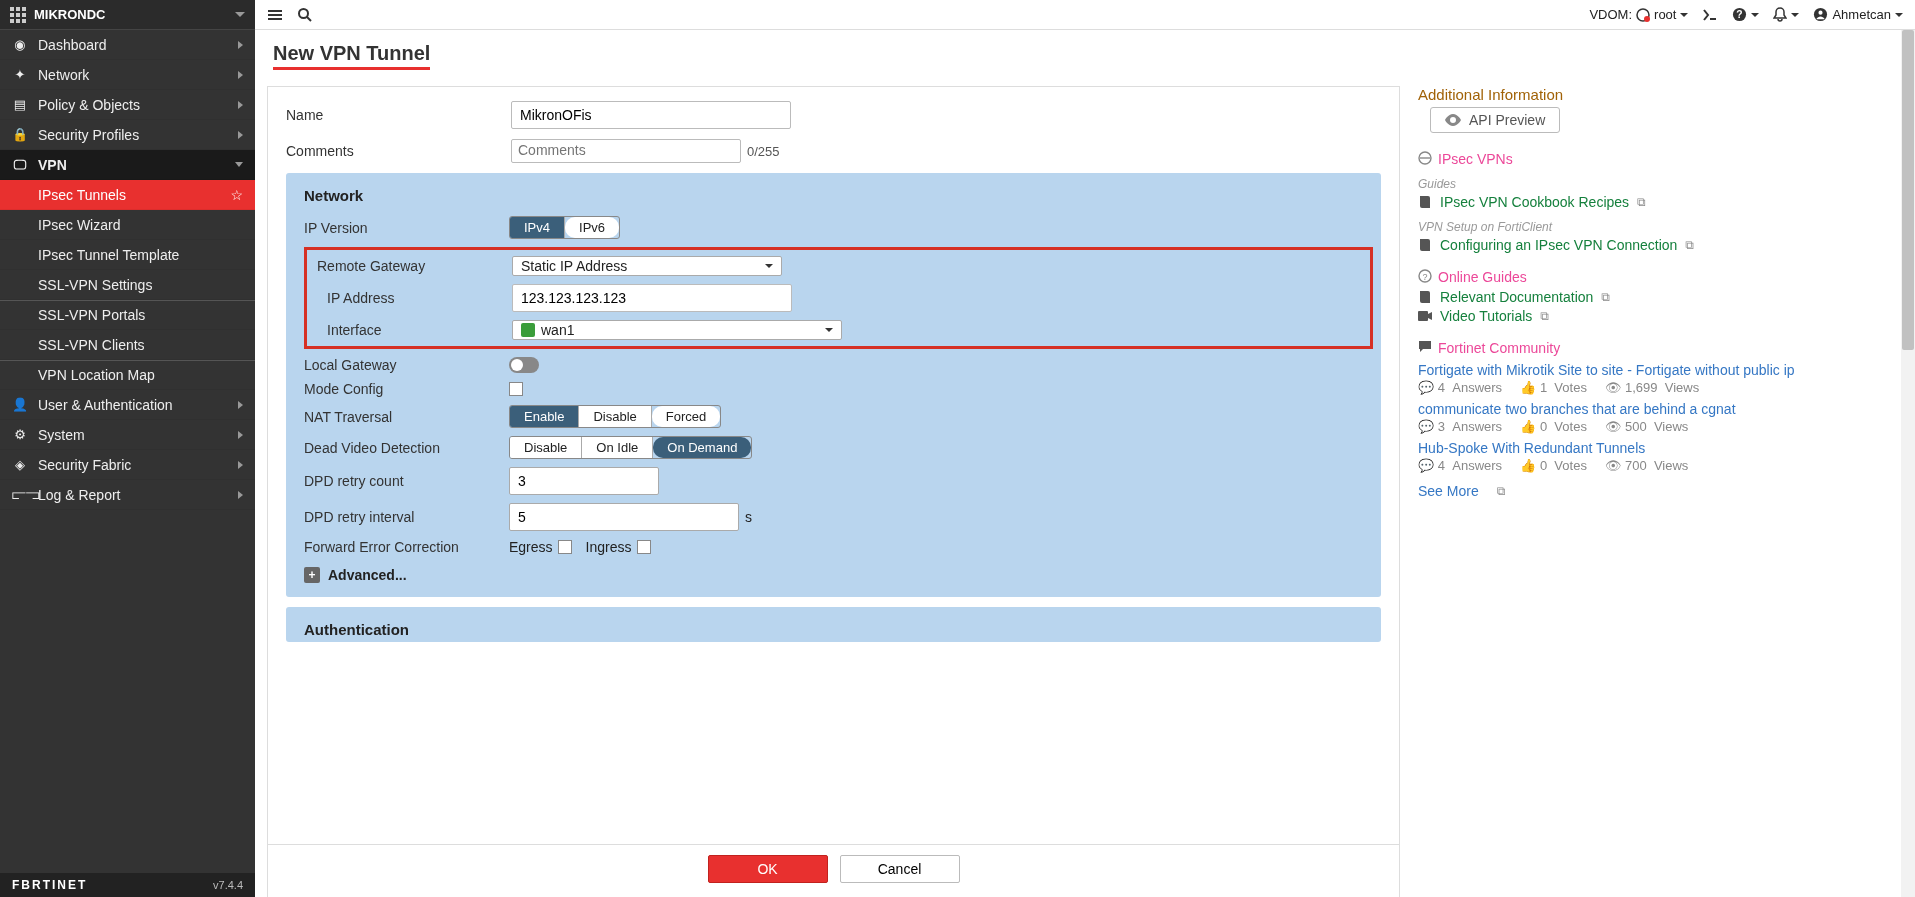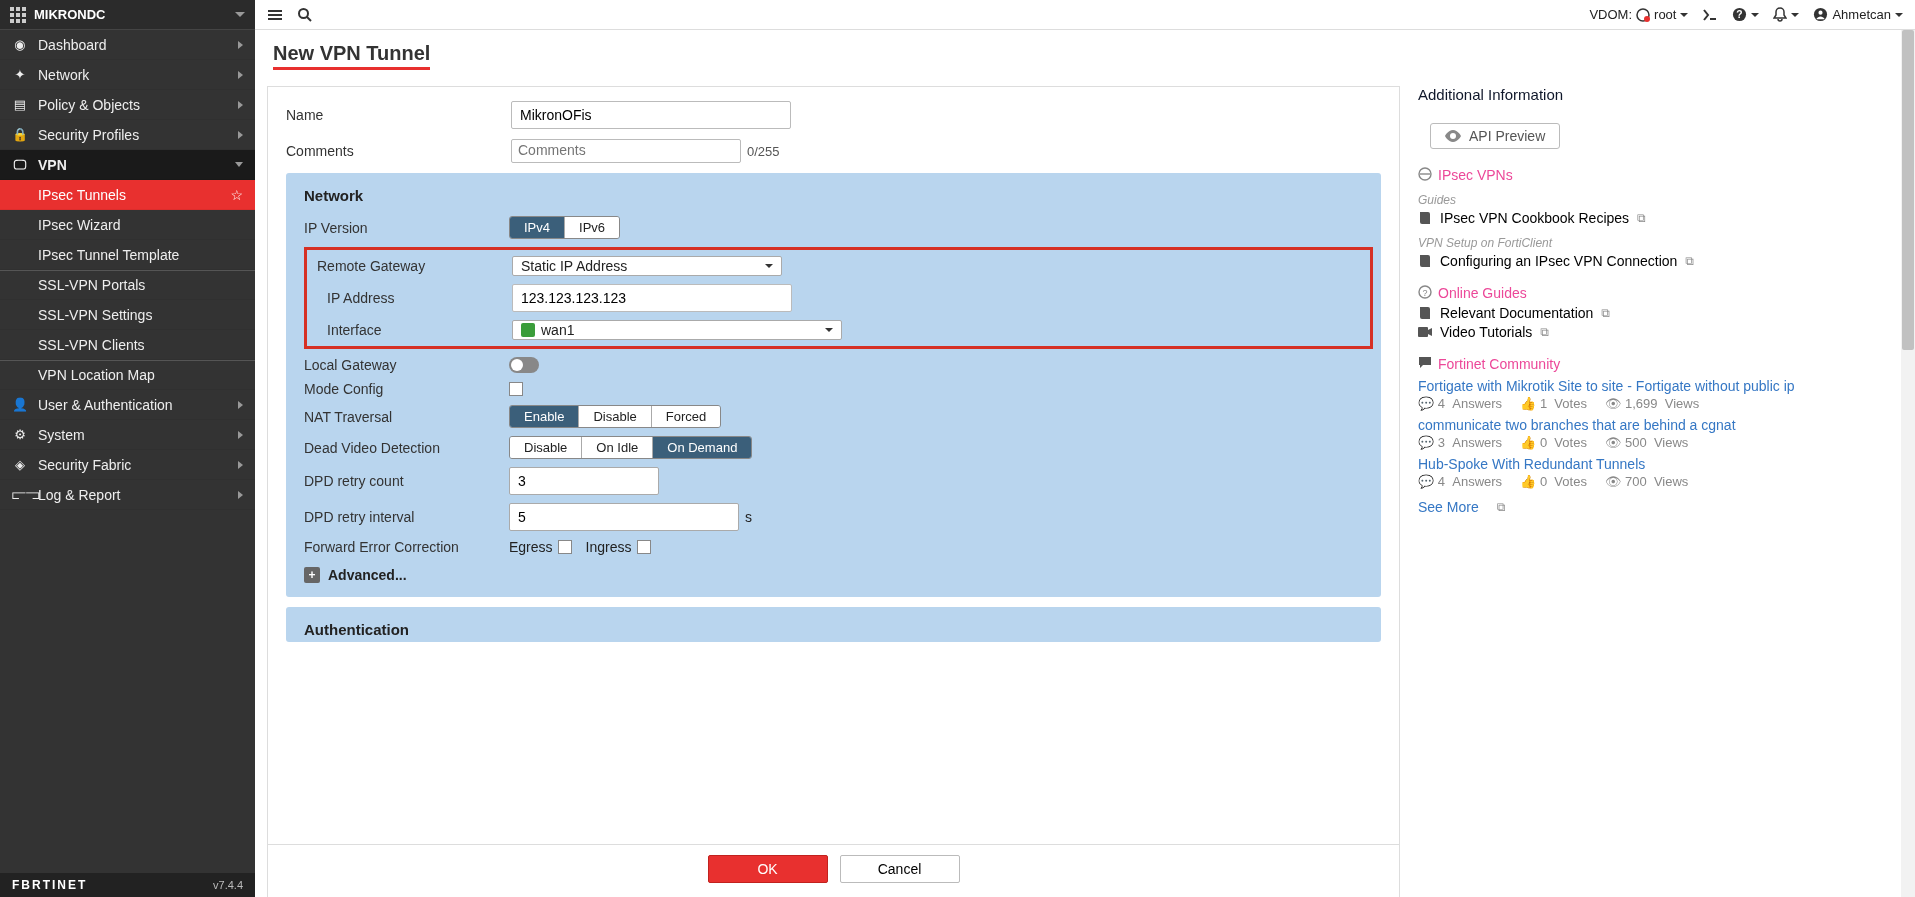--- a/index.html
+++ b/index.html
@@ -49,21 +49,21 @@
 
   .section-box { background: #b9d5ee; border-radius: 3px; padding: 14px 18px; margin-bottom: 10px; }
   .section-title { font-weight: bold; font-size: 15px; margin-bottom: 12px; color: #222; }
   .section-box .field-row { margin-bottom: 8px; }
   .section-box .field-label { width: 205px; padding-left: 0; }
 
   .highlight-border { border: 3px solid #d63024; padding: 6px 10px 6px 0; margin: 0 -10px 8px 0; }
 
   .toggle-group { display: inline-flex; border: 1px solid #888; border-radius: 3px; overflow: hidden; }
   .toggle-btn { padding: 3px 14px; font-size: 13px; background: #fff; cursor: pointer; border-right: 1px solid #aaa; }
-  .toggle-btn:last-child { border-right: none; }
+  .toggle-btn:last-child { border-right: none; border-radius: 10px; }
   .toggle-btn.active { background: #3b5f7a; color: #fff; }
 
   .select { width: 270px; height: 20px; background: #fff; border: 1px solid #aaa; border-radius: 2px; display: flex; align-items: center; padding: 0 8px; justify-content: space-between; cursor: pointer; font-size: 14px; }
   .select .caret { border-top-color: #333; }
   .select.wide { width: 330px; }
   .iface-icon { width: 14px; height: 14px; background: #3a9d3a; border-radius: 2px; display: inline-block; margin-right: 6px; }
 
   .switch { width: 30px; height: 16px; background: #888; border-radius: 8px; position: relative; cursor: pointer; }
   .switch::after { content: ""; position: absolute; width: 12px; height: 12px; background: #fff; border-radius: 50%; top: 2px; left: 2px; }
   .checkbox { width: 14px; height: 14px; border: 1px solid #888; background: #fff; cursor: pointer; }
@@ -73,26 +73,26 @@
   .fec-row label { display: flex; align-items: center; gap: 5px; font-size: 14px; }
   .advanced-row { display: flex; align-items: center; gap: 8px; font-weight: bold; cursor: pointer; padding-top: 4px; }
   .plus-box { width: 16px; height: 16px; background: #666; color: #fff; border-radius: 2px; display: flex; align-items: center; justify-content: center; font-size: 12px; font-weight: bold; }
 
   .button-row { display: flex; gap: 12px; justify-content: center; padding: 10px 0 14px; border-top: 1px solid #ddd; background: #fff; }
   .btn { width: 120px; height: 28px; border-radius: 2px; font-size: 14px; cursor: pointer; border: 1px solid #bbb; background: #fff; }
   .btn.primary { background: #e8302f; color: #fff; border-color: #c1221e; }
 
   
   .right-panel { width: 485px; overflow-y: auto; padding-right: 6px; }
-  .right-title { color: #0f172a; font-size: 15px; margin-bottom: 20px; }
+  .right-title { color: #a16207; font-size: 15px; margin-bottom: 4px; }
   .api-preview { border: 1px solid #bbb; border-radius: 3px; padding: 4px 14px; display: inline-flex; align-items: center; gap: 8px; margin-left: 12px; margin-bottom: 18px; cursor: pointer; color: #555; }
   .right-panel h3 { font-size: 14px; color: #ec4899; font-weight: normal; display: flex; align-items: flex-start; gap: 6px; margin-bottom: 4px; }
   .right-panel .sub { font-size: 12px; color: #999; font-style: italic; margin-top: 10px; margin-bottom: 2px; }
   .link-row { display: flex; align-items: center; gap: 8px; font-size: 14px; color: #3577c4; margin: 3px 0; cursor: pointer; }
-  .link-row a { color: #000000; text-decoration: none; }
+  .link-row a { color: #15803d; text-decoration: none; }
   .ext-icon { font-size: 12px; color: #888; }
   .right-panel .block { margin-bottom: 16px; }
   .community-item { margin-top: 6px; }
   .community-item .ct { color: #3577c4; font-size: 14px; cursor: pointer; }
   .community-item .meta { display: flex; gap: 18px; color: #888; font-size: 13px; margin-top: 2px; }
   .community-item .meta span { display: flex; align-items: center; gap: 4px; }
   .seemore { color: #3577c4; font-size: 14px; display: flex; align-items: center; gap: 18px; cursor: pointer; margin-top: 10px; }
 
   .scrollbar-track { position: absolute; right: 0; top: 30px; bottom: 0; width: 14px; background: #f2f2f2; }
   .scrollbar-thumb { position: absolute; right: 1px; width: 12px; background: #c1c1c1; border-radius: 2px; top: 0; height: 320px; }
@@ -152,25 +152,25 @@
         <div class="nav-item active">
           <span class="label">IPsec Tunnels</span>
           <span class="star">☆</span>
         </div>
         <div class="nav-item">
           <span class="label">IPsec Wizard</span>
         </div>
         <div class="nav-item">
           <span class="label">IPsec Tunnel Template</span>
         </div>
+        <div class="nav-item">
+          <span class="label">SSL-VPN Settings</span>
+        </div>
         <div class="nav-item" style="border-top:1px solid #555">
           <span class="label">SSL-VPN Portals</span>
-        </div>
-        <div class="nav-item">
-          <span class="label">SSL-VPN Settings</span>
         </div>
         <div class="nav-item">
           <span class="label">SSL-VPN Clients</span>
         </div>
         <div class="nav-item" style="border-top:1px solid #555">
           <span class="label">VPN Location Map</span>
         </div>
       </div>
       <div class="nav-item">
         <span class="nav-icon">👤</span>

